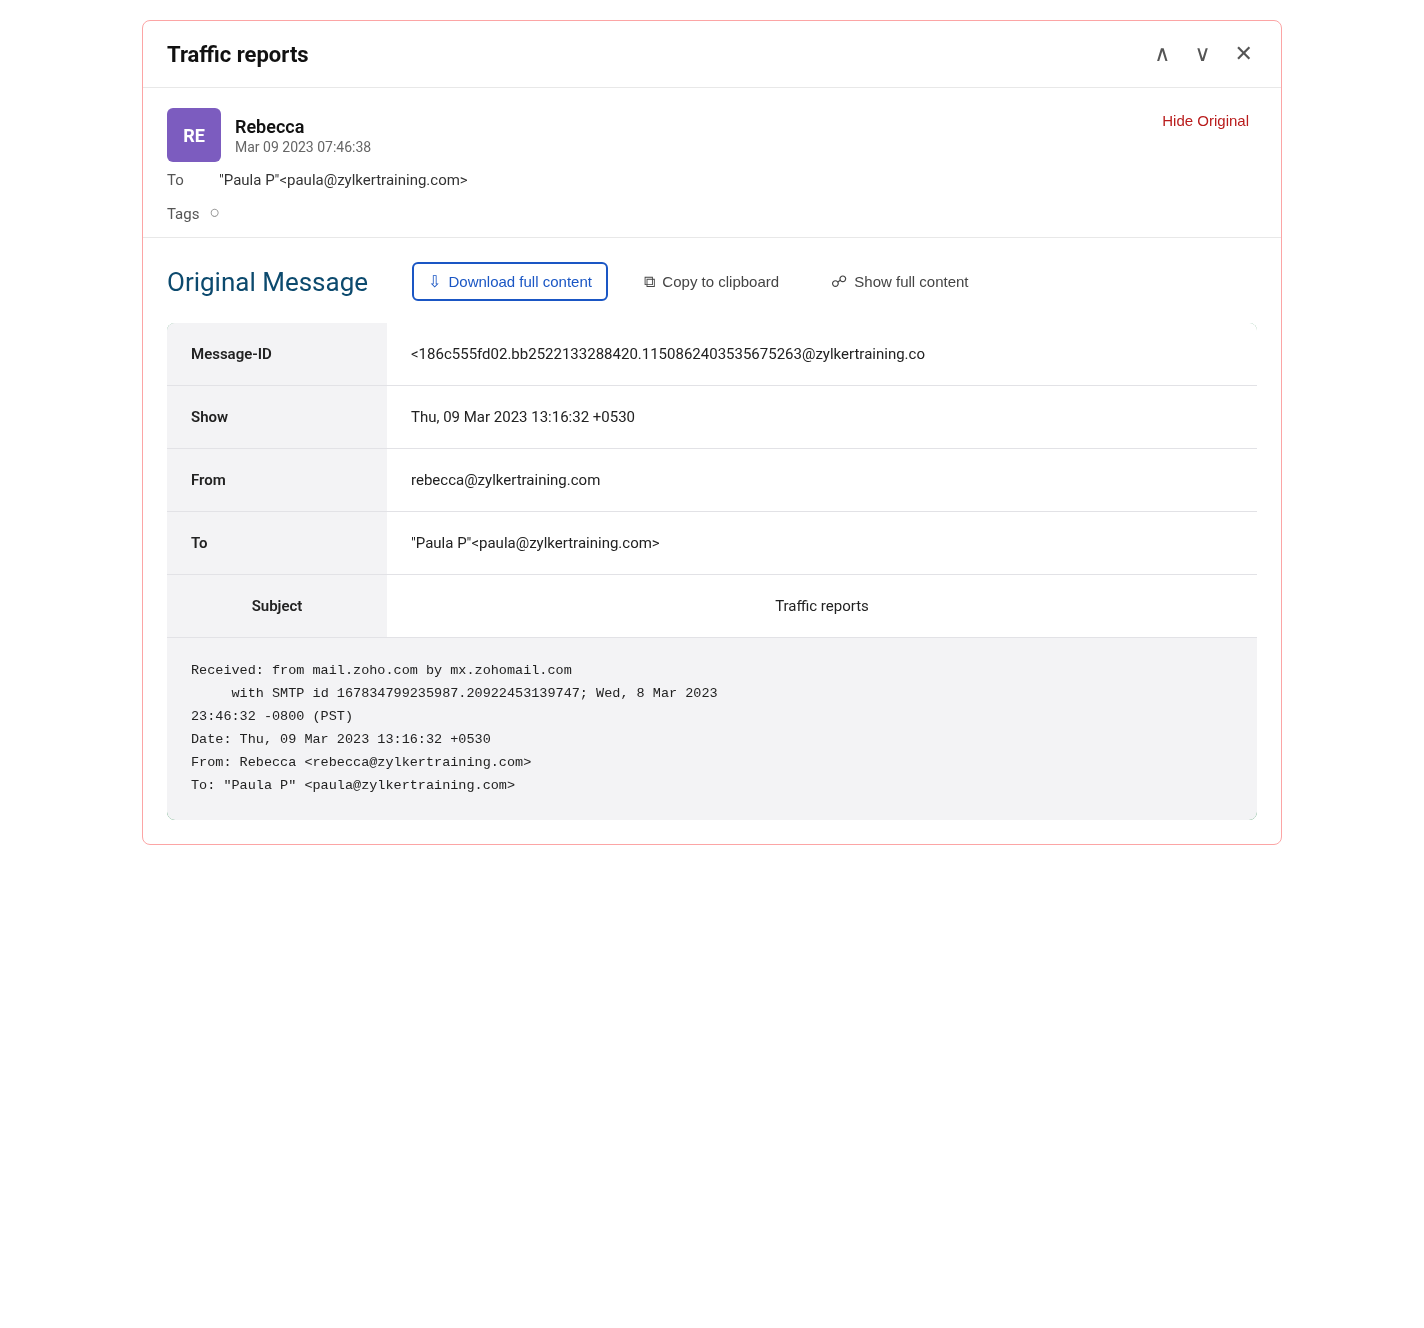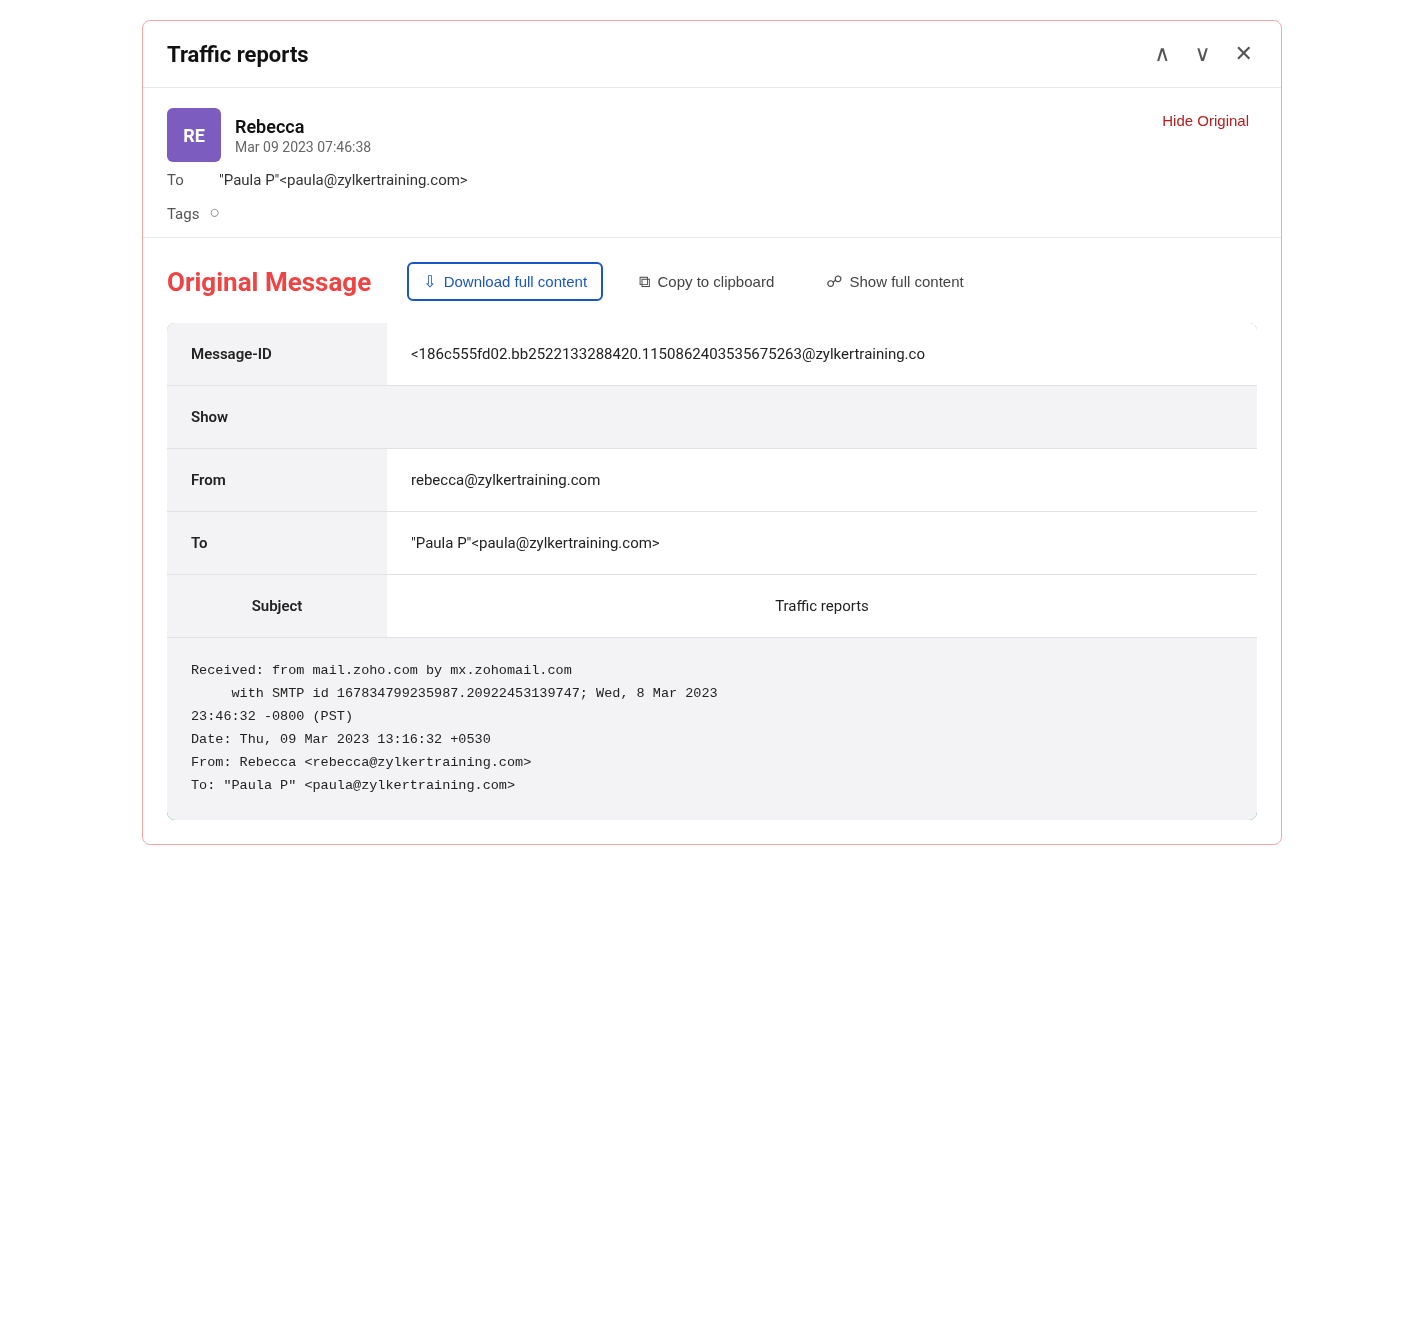--- a/index.html
+++ b/index.html
@@ -126,23 +126,23 @@
       padding: 0 24px 24px 24px;
     }
     .original-message-header {
       display: flex;
       align-items: center;
       gap: 20px;
       margin-bottom: 22px;
     }
     .original-message-title {
       font-size: 26px;
-      font-weight: 700;
-      color: #ef4444;
-      margin-right: 16px;
+      font-weight: 400;
+      color: #0c4a6e;
+      margin-right: 24px;
     }
     .action-btn {
       display: flex;
       align-items: center;
       gap: 7px;
       background: none;
       border: 2px solid #1a56c4;
       border-radius: 6px;
       color: #1a56c4;
       font-size: 15px;
@@ -268,20 +268,21 @@
     </div>
 
     <div class="message-card">
       <div class="message-fields" id="fields-container">
       <div class="message-field-row">
             <div class="field-label-col">Message-ID</div>
             <div class="field-value-col">&lt;186c555fd02.bb25221332884​20.115086240353​5675263@zylkertraining.co</div>
           </div>
           <div class="message-field-row">
             <div class="field-label-col">Show</div>
+            <div class="field-value-col">Thu, 09 Mar 2023 13:16:32 +0530</div>
           </div>
           <div class="message-field-row">
             <div class="field-label-col">From</div>
             <div class="field-value-col">rebecca@zylkertraining.com</div>
           </div>
           <div class="message-field-row">
             <div class="field-label-col">To</div>
             <div class="field-value-col">"Paula P"&lt;paula@zylkertraining.com&gt;</div>
           </div>
           <div class="message-field-row">

